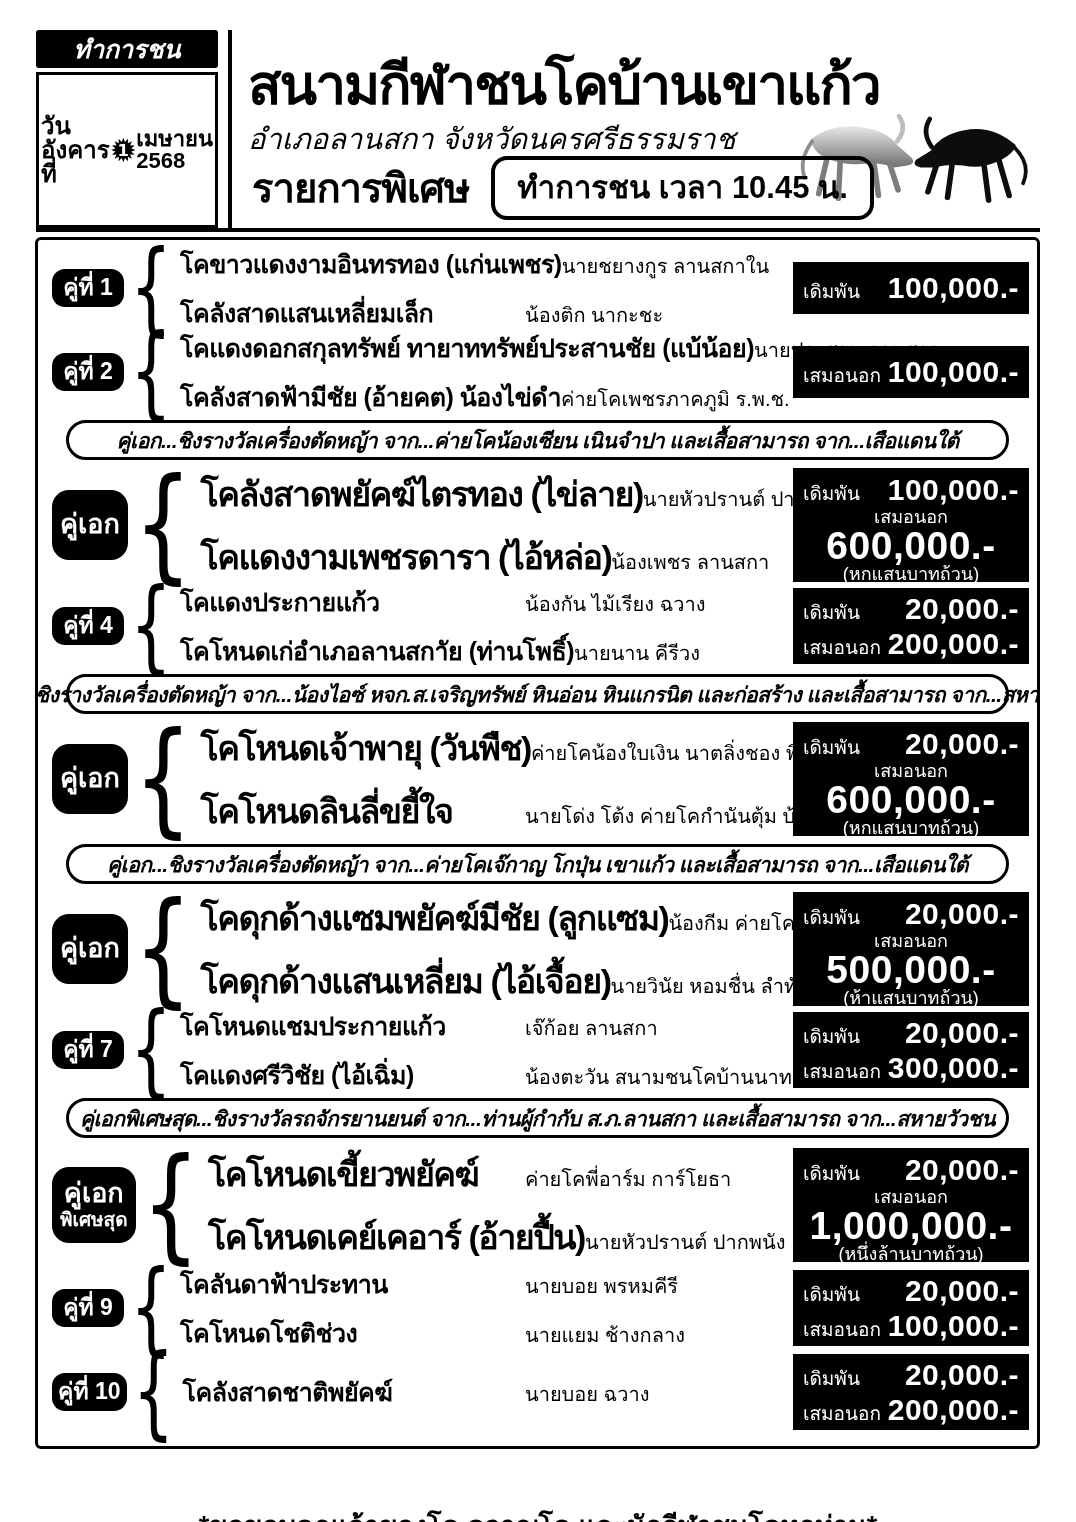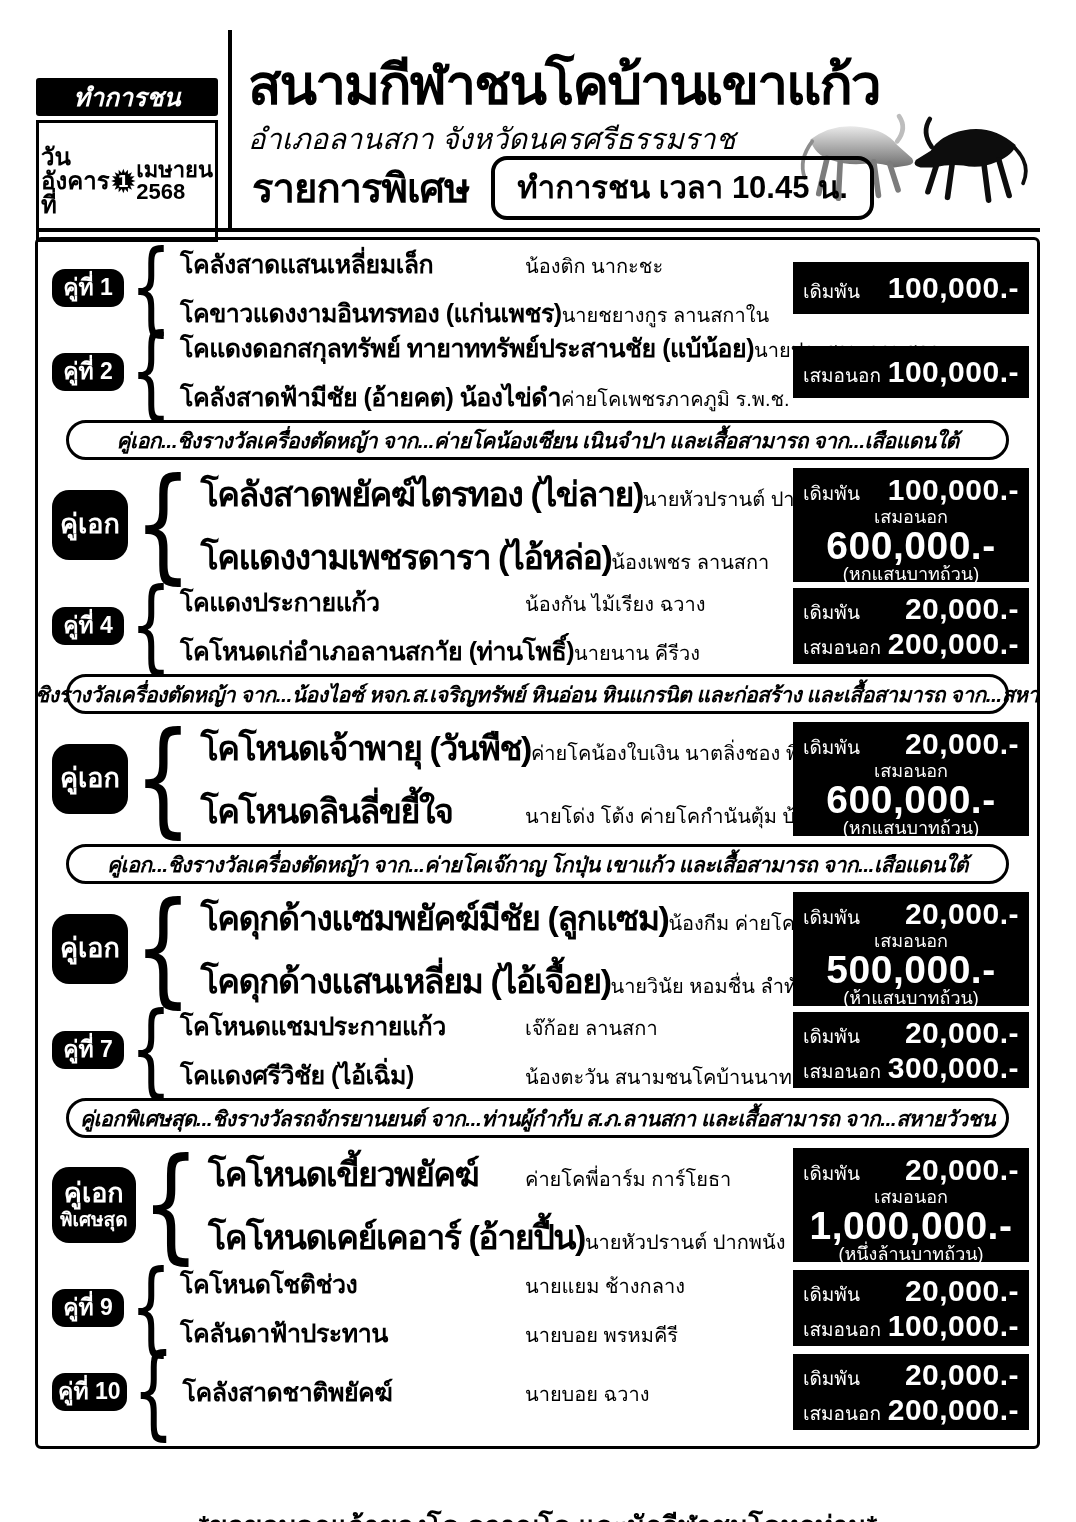--- a/index.html
+++ b/index.html
@@ -5,21 +5,21 @@
   html,body{margin:0;padding:0;}
   body{
     width:1076px;height:1522px;position:relative;background:#fff;color:#000;
     font-family:"Liberation Sans","DejaVu Sans",sans-serif;overflow:hidden;
   }
   
   .header{position:absolute;top:30px;left:36px;width:1004px;height:198px;
     display:flex;border-bottom:4px solid #000;}
   .date-module{width:182px;display:flex;flex-direction:column;}
   .date-tab{background:#000;color:#fff;font-style:italic;font-weight:bold;
-    font-size:25px;text-align:center;height:38px;line-height:38px;border-radius:3px;margin-top:48px;}
+    font-size:25px;text-align:center;height:38px;line-height:38px;border-radius:3px;}
   .date-box{border:3px solid #000;margin-top:4px;flex:1;display:flex;
     flex-direction:row;align-items:center;justify-content:space-between;padding:5px 2px;}
   .date-day{font-weight:bold;font-size:24px;line-height:1;}
   .date-monthyear{font-weight:bold;font-size:22px;line-height:1;}
   .header-divider{width:4px;background:#000;margin-left:10px;}
   .header-right{flex:1;position:relative;padding-left:16px;}
   .main-title{font-weight:bold;font-size:55px;letter-spacing:-2px;line-height:1.02;white-space:nowrap;margin-top:27px;}
   .subtitle{font-style:italic;font-size:29px;margin-top:3px;}
   .special-row{position:absolute;left:20px;bottom:8px;display:flex;align-items:center;gap:22px;}
   .special-label{font-weight:bold;font-size:40px;letter-spacing:-1px;white-space:nowrap;}
@@ -113,26 +113,26 @@
   </div>
 </header>
 
 <main class="main-box">
 
   <section class="row row-small">
     <div class="badge">คู่ที่ 1</div>
     <div class="brace">{</div>
     <div class="pairs">
       <div class="line">
+          <span class="bull">โคขาวแดงงามอินทรทอง (แก่นเพชร)</span>
+          <span class="owner">นายชยางกูร ลานสกาใน</span>
+        </div>
+      <div class="line">
           <span class="bull">โคลังสาดแสนเหลี่ยมเล็ก</span>
           <span class="owner">น้องติก นากะชะ</span>
-        </div>
-      <div class="line">
-          <span class="bull">โคขาวแดงงามอินทรทอง (แก่นเพชร)</span>
-          <span class="owner">นายชยางกูร ลานสกาใน</span>
         </div>
     </div>
     <div class="amount amount-one">
       <div class="aline">
           <span class="alabel">เดิมพัน</span>
           <span class="avalue">100,000.-</span>
         </div>
     </div>
   </section>
 
@@ -320,27 +320,27 @@
       <div class="abig">1,000,000.-</div>
       <div class="anote">(หนึ่งล้านบาทถ้วน)</div>
     </div>
   </section>
 
   <section class="row row-small">
     <div class="badge">คู่ที่ 9</div>
     <div class="brace">{</div>
     <div class="pairs">
       <div class="line">
+          <span class="bull">โคลันดาฟ้าประทาน</span>
+          <span class="owner">นายบอย พรหมคีรี</span>
+        </div>
+      <div class="line">
           <span class="bull">โคโหนดโชติช่วง</span>
           <span class="owner">นายแยม ช้างกลาง</span>
         </div>
-      <div class="line">
-          <span class="bull">โคลันดาฟ้าประทาน</span>
-          <span class="owner">นายบอย พรหมคีรี</span>
-        </div>
     </div>
     <div class="amount amount-two">
       <div class="aline">
           <span class="alabel">เดิมพัน</span>
           <span class="avalue">20,000.-</span>
         </div>
       <div class="aline">
           <span class="alabel">เสมอนอก</span>
           <span class="avalue">100,000.-</span>
         </div>

